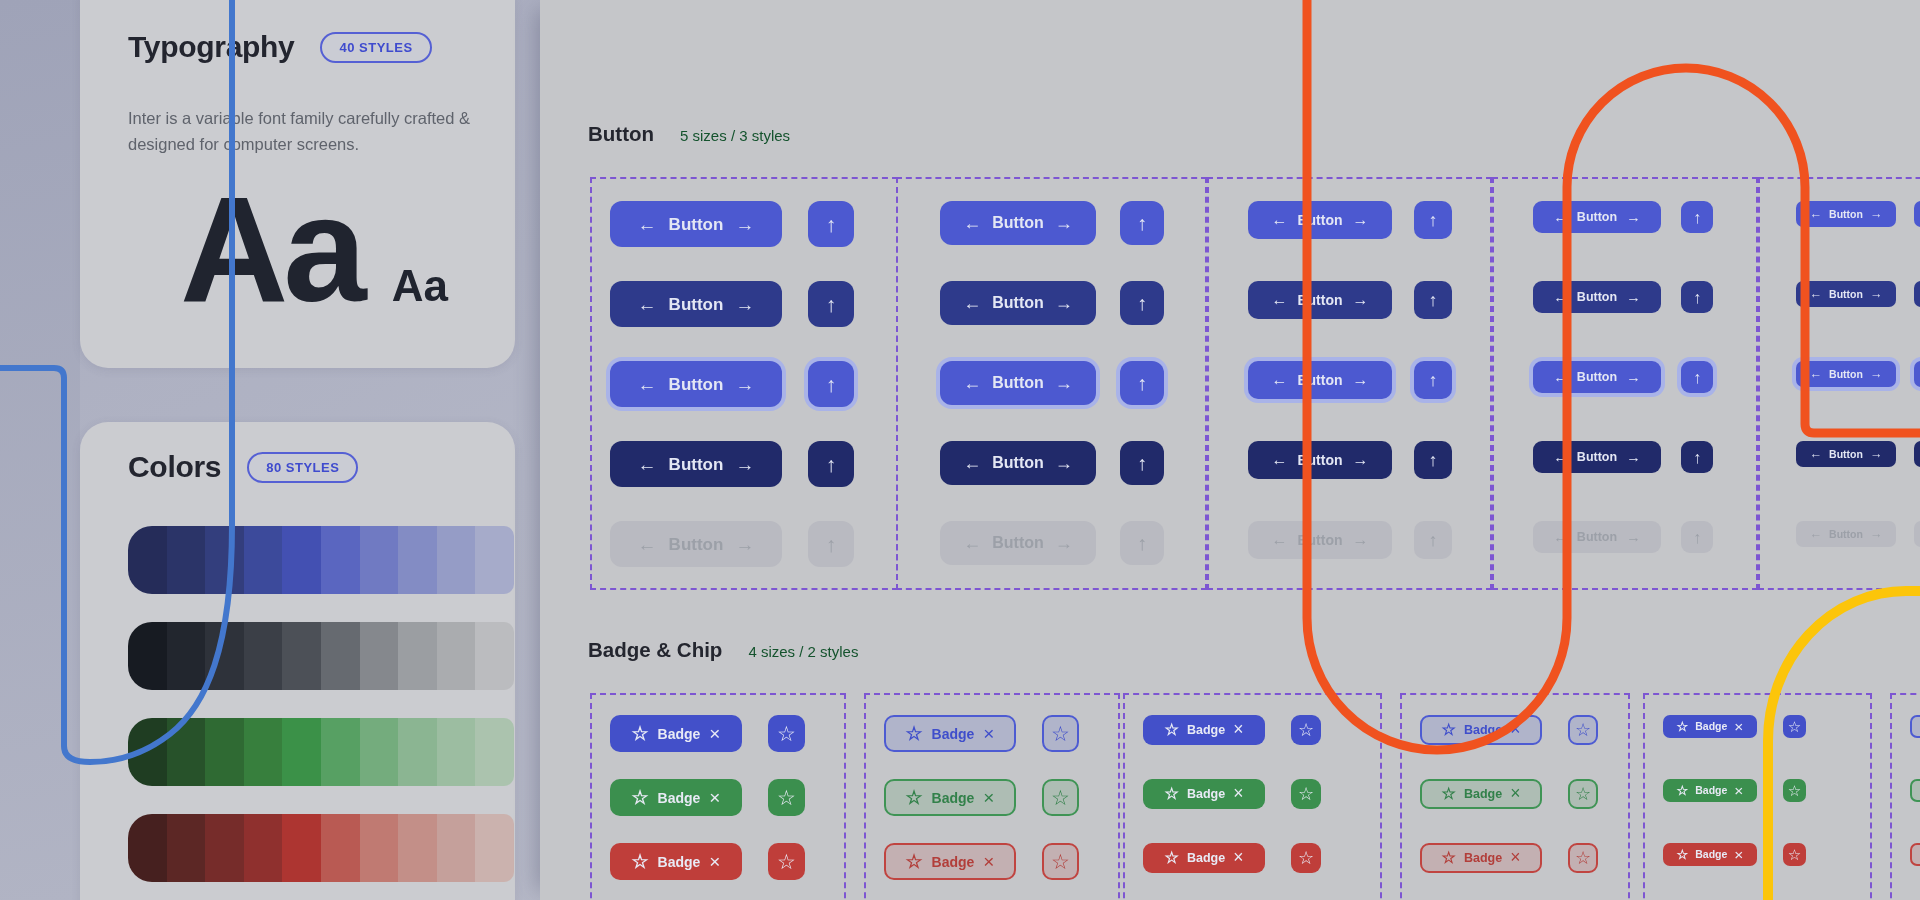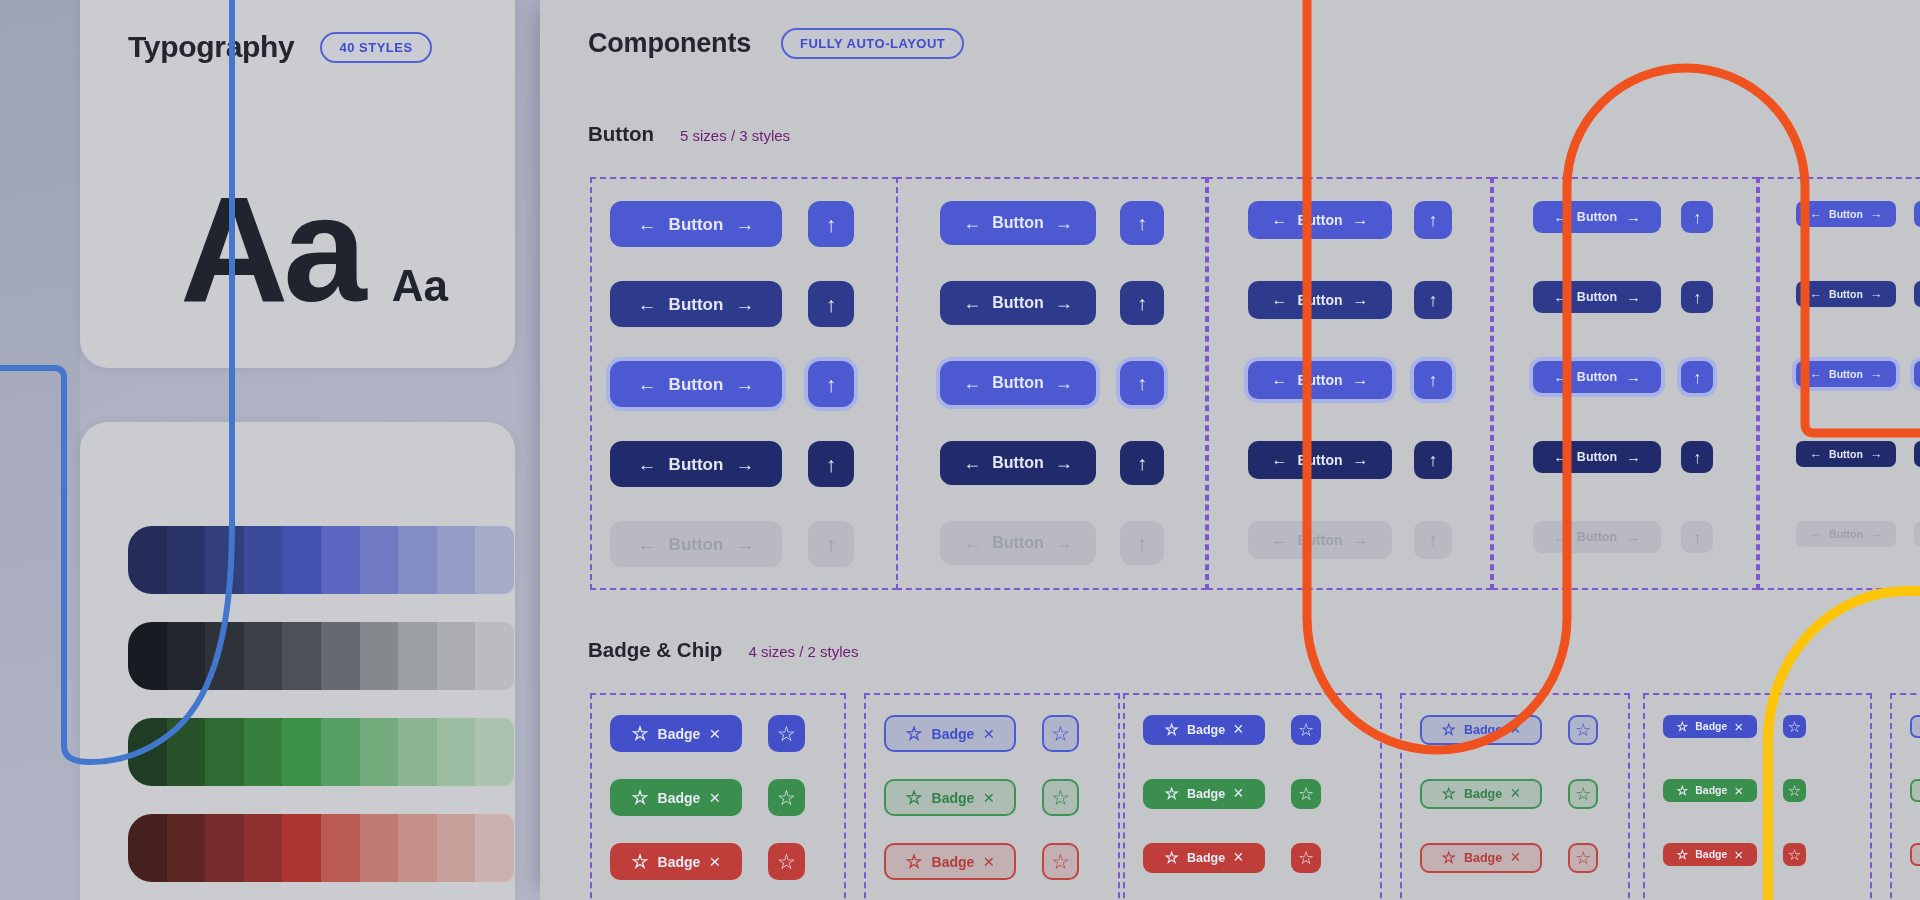--- a/index.html
+++ b/index.html
@@ -30,21 +30,21 @@
   .ramp > div{flex:1 1 0}
   
   .panel{position:absolute;left:540px;top:0;width:1380px;height:900px;background:#c5c6c9;z-index:2;
          box-shadow:-14px 0 20px -10px rgba(55,60,90,.30)}
   .comp-head{position:absolute;left:48px;top:28px;display:flex;align-items:center;gap:30px}
   .h2{font-size:27px;font-weight:700;color:#23252f;letter-spacing:-.2px}
   .sec-head{position:absolute;display:flex;align-items:baseline;gap:26px}
   .btn-head{left:48px;top:122px}
   .badge-head{left:48px;top:638px}
   .h3{font-size:20.5px;font-weight:700;color:#24262f}
-  .sub{font-size:15px;color:#701a75}
+  .sub{font-size:15px;color:#14532d}
   .btn-grid{position:absolute;left:50px;top:177px;height:413px;width:1400px}
   .badge-grid{position:absolute;left:50px;top:693px;height:245px;width:1400px}
   .cell{position:absolute;top:0;bottom:0;border:2px dashed rgba(125,86,210,.92)}
   .slot{display:flex;align-items:flex-start}
   .btn{display:flex;align-items:center;justify-content:center;font-weight:600;line-height:1;
        color:#e4e7f4;box-sizing:border-box}
   .chip{display:flex;align-items:center;justify-content:center;line-height:1;box-sizing:border-box}
   .focusring{box-shadow:0 0 0 4px #a9b3e8}
   .arrow{display:inline-block}
   .badge{display:flex;align-items:center;justify-content:center;font-weight:600;line-height:1;box-sizing:border-box}
@@ -55,27 +55,32 @@
 <body>
 
 <div style="position:absolute;left:0;top:0;width:80px;height:900px;z-index:1;
             background:linear-gradient(170deg,#9fa3b8,#b1b4c4)"></div>
 
 <section class="card typo-card">
   <div class="card-head">
     <span class="h1">Typography</span>
     <span class="pill">40 STYLES</span>
   </div>
+  <p class="typo-desc">Inter is a variable font family carefully crafted &amp; designed for computer screens.</p>
   <div class="specimen">
     <span class="aa-big">Aa</span>
     <span class="aa-small">Aa</span>
   </div>
 </section>
 
 <section class="card colors-card">
+  <div class="card-head">
+    <span class="h1">Colors</span>
+    <span class="pill">80 STYLES</span>
+  </div>
   <div class="ramps" id="ramps">
       <div class="ramp">
         <div style="background: rgb(37, 44, 89);"></div>
         <div style="background: rgb(43, 52, 104);"></div>
         <div style="background: rgb(51, 62, 125);"></div>
         <div style="background: rgb(60, 74, 155);"></div>
         <div style="background: rgb(67, 80, 178);"></div>
         <div style="background: rgb(90, 102, 192);"></div>
         <div style="background: rgb(112, 122, 194);"></div>
         <div style="background: rgb(131, 140, 196);"></div>
@@ -115,24 +120,20 @@
         <div style="background: rgb(185, 90, 83);"></div>
         <div style="background: rgb(192, 122, 114);"></div>
         <div style="background: rgb(195, 143, 136);"></div>
         <div style="background: rgb(197, 160, 155);"></div>
         <div style="background: rgb(203, 178, 174);"></div>
       </div>
     </div>
 </section>
 
 <main class="panel">
-  <div class="comp-head">
-    <span class="h2">Components</span>
-    <span class="pill">FULLY AUTO-LAYOUT</span>
-  </div>
 
   <div class="sec-head btn-head">
     <span class="h3">Button</span>
     <span class="sub">5 sizes / 3 styles</span>
   </div>
   <div class="btn-grid" id="btnGrid">
       <div class="cell" style="left: 0px; width: 308px; padding-top: 22px; box-sizing: border-box; border-color: rgb(125, 86, 210);">
         <div class="slot" style="height: 80px; padding-left: 18px; gap: 26px;">
           <div class="btn" style="width: 172px; height: 46px; border-radius: 12px; background: rgb(76, 89, 208); color: rgb(228, 231, 244); font-size: 17px; gap: 12px;">
             <span class="arrow" style="font-size: 19px;">←</span>

